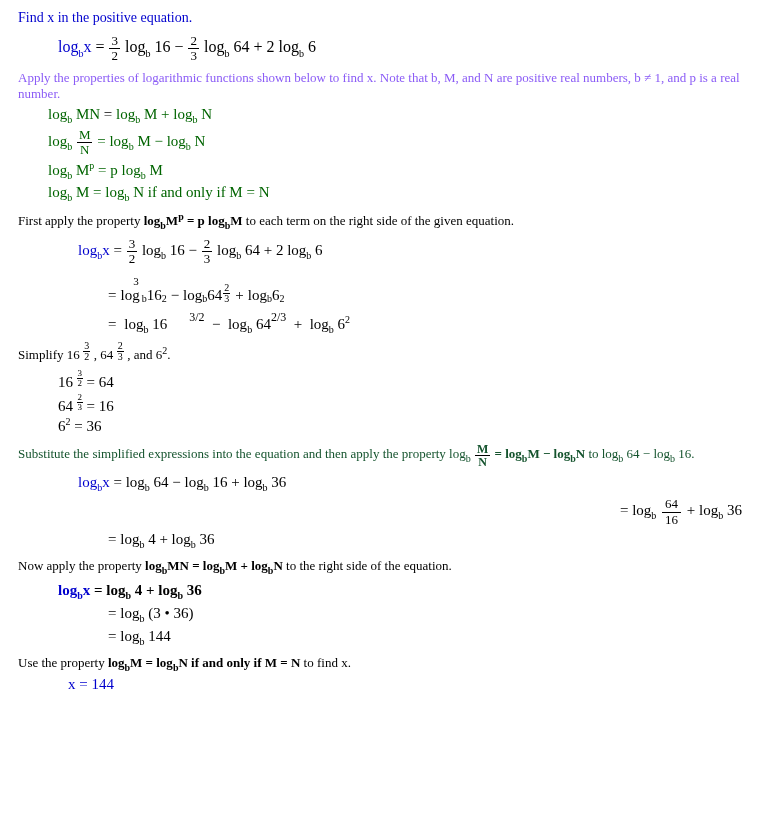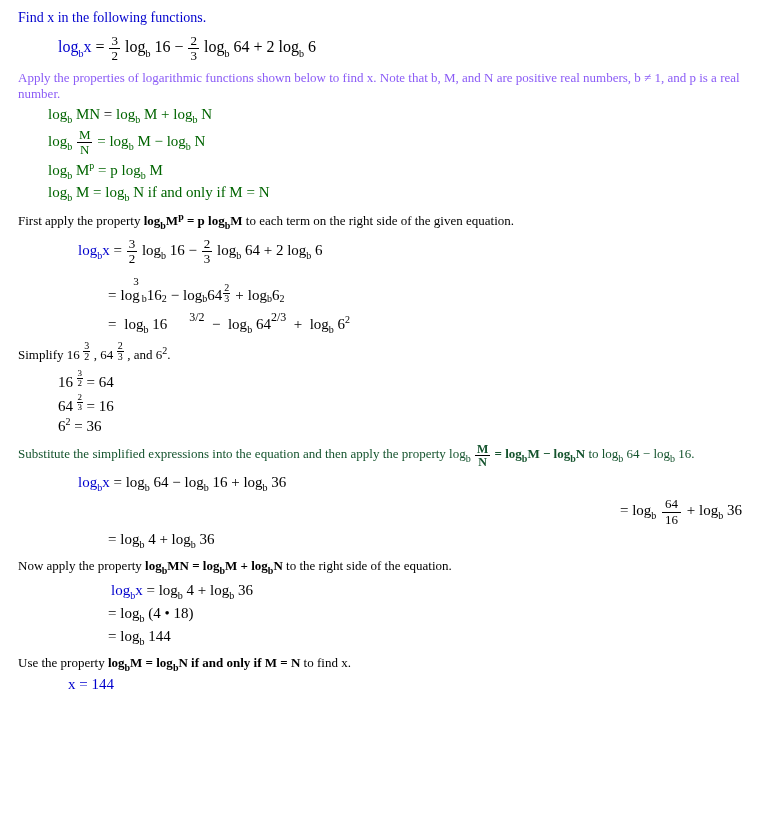--- a/index.html
+++ b/index.html
@@ -25,21 +25,21 @@
     .final-line { margin: 2px 0 3px 50px; font-size: 15px; }
     sub { font-size: 10px; }
     sup { font-size: 10px; }
     .frac { display: inline-flex; flex-direction: column; align-items: center; vertical-align: middle; font-size: 13px; line-height: 1.1; margin: 0 1px; }
     .frac-num { border-bottom: 1px solid #000; padding: 0 2px; text-align: center; }
     .frac-den { padding: 0 2px; text-align: center; }
   </style>
 </head>
 <body>
 
-<p class="problem-statement">Find x in the following functions.</p>
+<p class="problem-statement">Find x in the positive equation.</p>
 
 <div class="equation-line">
   <span class="blue">log</span><sub class="blue">b</sub><span class="blue">x</span>
   <span> = </span>
   <span class="frac" style="display:inline-flex;">
     <span class="frac-num">3</span>
     <span class="frac-den">2</span>
   </span>
   <span> log</span><sub>b</sub><span> 16 </span>
   <span> − </span>
@@ -198,27 +198,27 @@
 </div>
 
 <div style="margin: 4px 0 6px 90px;">
   <span>= log</span><sub>b</sub><span> 4 + log</span><sub>b</sub><span> 36</span>
 </div>
 
 <p class="conclude-note">
   Now apply the property <strong>log</strong><sub><strong>b</strong></sub><strong>MN = log</strong><sub><strong>b</strong></sub><strong>M + log</strong><sub><strong>b</strong></sub><strong>N</strong> to the right side of the equation.
 </p>
 
-<div style="margin: 6px 0 2px 93px;">
+<div style="margin: 6px 0 2px 40px; font-weight: bold;">
   <span class="blue">log</span><sub class="blue">b</sub><span class="blue">x</span>
   <span> = log</span><sub>b</sub><span> 4 + log</span><sub>b</sub><span> 36</span>
 </div>
 
 <div style="margin: 4px 0 2px 90px;">
-  <span>= log</span><sub>b</sub><span> (4 • 18)</span>
+  <span>= log</span><sub>b</sub><span> (3 • 36)</span>
 </div>
 
 <div style="margin: 4px 0 6px 90px; font-family: Liberation Serif, serif;">
   <span>= log</span><sub>b</sub><span> 144</span>
 </div>
 
 <p class="conclude-note">
   Use the property <strong>log</strong><sub><strong>b</strong></sub><strong>M = log</strong><sub><strong>b</strong></sub><strong>N if and only if M = N</strong> to find x.
 </p>
 

